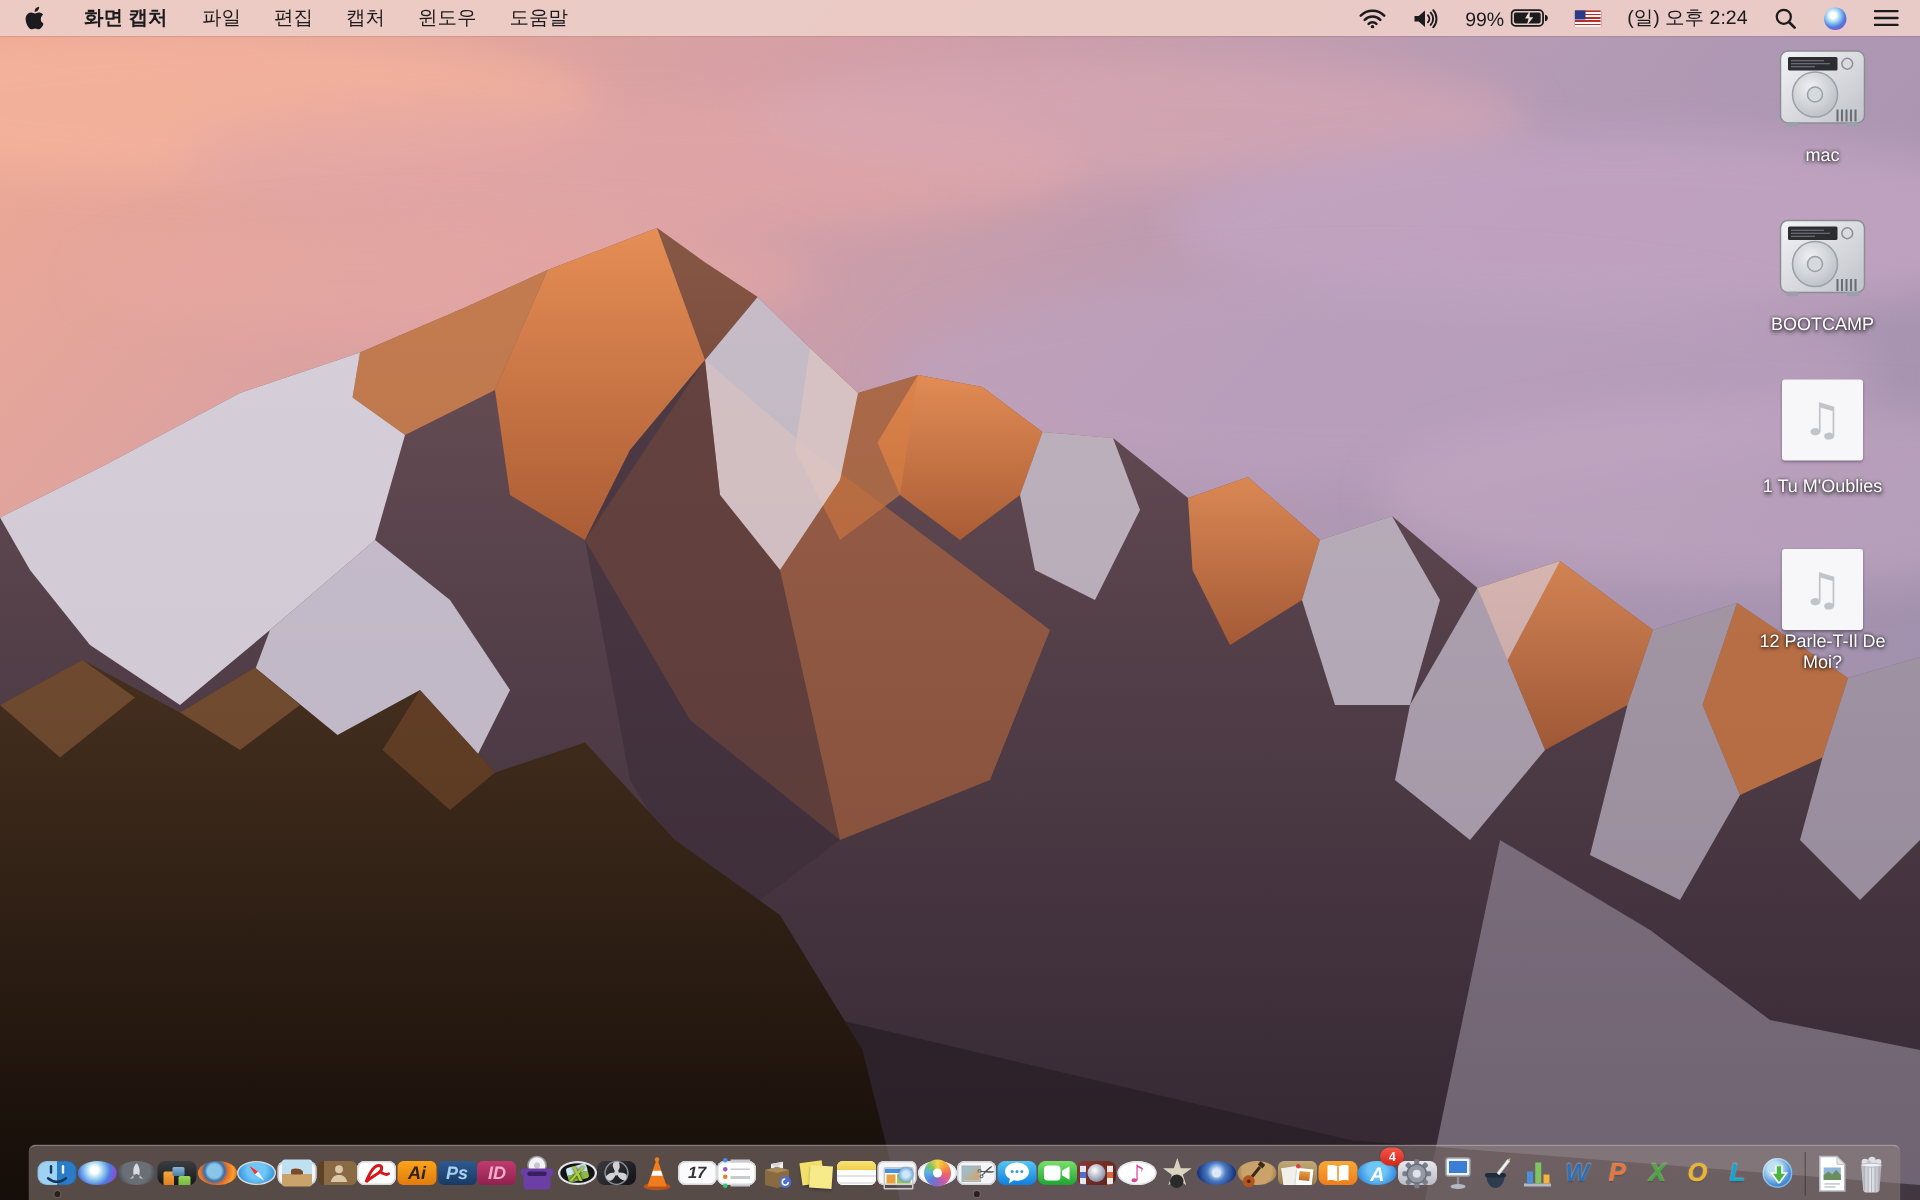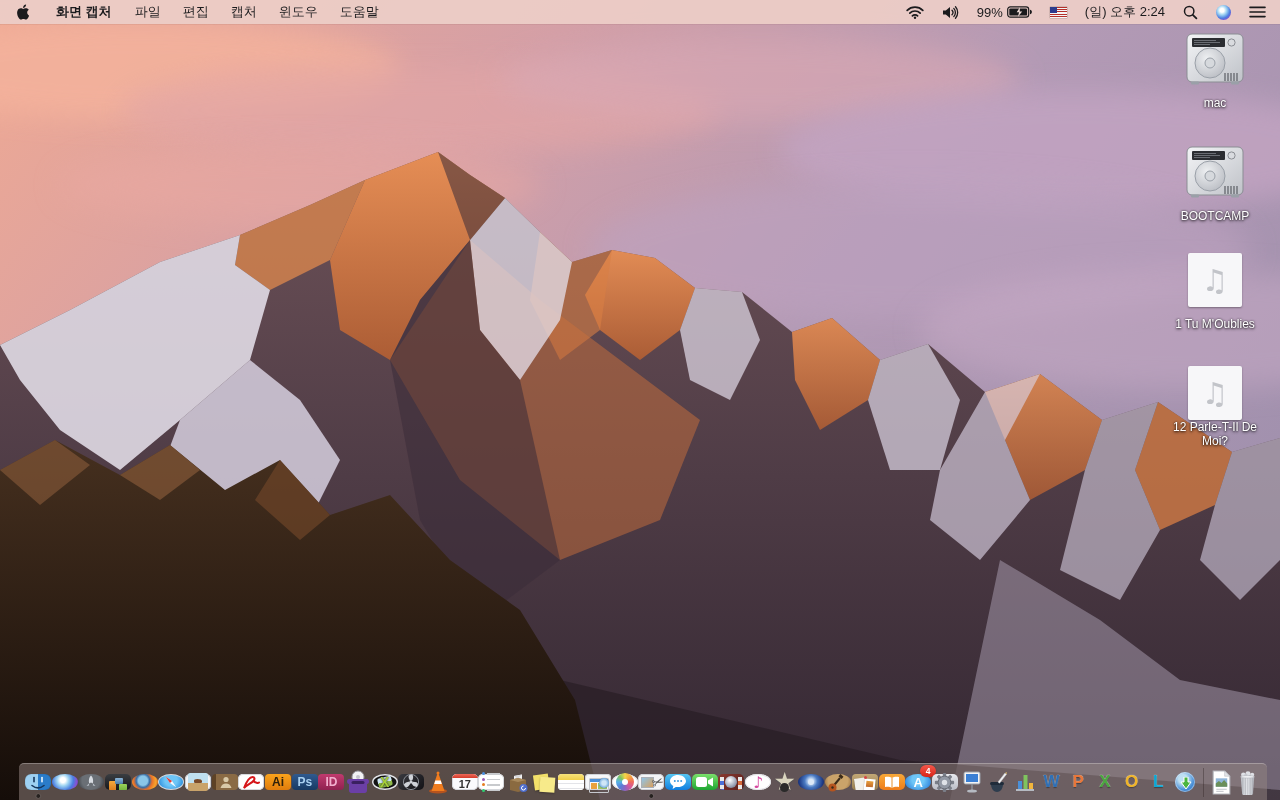--- a/index.html
+++ b/index.html
@@ -43,21 +43,21 @@
   #dock{
     position:absolute;bottom:0;left:19px;width:1248px;height:37px;z-index:20;
     background:rgba(148,132,129,.52);
     border-radius:5px 5px 0 0;
     border-top:1px solid rgba(255,255,255,.28);
     box-sizing:border-box;
     display:flex;align-items:center;justify-content:space-between;
     padding:0 6px;
   }
   .dock-item{position:relative;width:26px;height:31px;display:flex;align-items:center;justify-content:center;flex:0 0 auto;}
-  .di{position:relative;width:26px;height:16px;display:flex;align-items:center;justify-content:center;box-sizing:border-box;}
+  .di{position:relative;width:26px;height:16px;display:flex;align-items:center;justify-content:center;box-sizing:border-box;font-style:italic;}
   .lt{border-radius:4px;font-weight:bold;font-size:12px;display:flex;align-items:center;justify-content:center;}
   .off-lt{font-size:17px;font-weight:800;}
   .run-dot{position:absolute;bottom:0px;left:50%;transform:translateX(-50%);
     width:3.5px;height:3.5px;border-radius:50%;background:#26211f;box-shadow:0 0 1px rgba(255,255,255,.5);}
   .badge{position:absolute;top:-2px;right:-5px;min-width:12px;height:12px;border-radius:7px;
     background:linear-gradient(#f3574a,#d82418);color:#fff;font-size:8.5px;line-height:12px;
     text-align:center;padding:0 2px;font-weight:bold;box-shadow:0 0 1px rgba(0,0,0,.5);}
   .dock-sep{width:1px;height:29px;background:rgba(40,30,30,.35);flex:0 0 auto;margin:0 4px;}
 </style>
 </head>
@@ -353,21 +353,21 @@
       <div class="di">
         <svg width="22" height="24" viewBox="0 0 22 24">
    <ellipse cx="11" cy="21" rx="9" ry="2.5" fill="#b5531e"></ellipse>
           <path d="M11 2 L17.5 21 h-13z" fill="#f07c1e"></path>
    <path d="M8.3 10.5 h5.4 l1.1 3.4 H7.2z" fill="#fff"></path>
           <circle cx="11" cy="3" r="1.5" fill="#f07c1e"></circle>
         </svg>
       </div>
     </div>
     <div class="dock-item">
-      <div class="di" style="border-radius:5px;background:#fbfbfd;box-shadow:inset 0 0 0 1px #d6d8dc;flex-direction:column;overflow:hidden;align-items:stretch">
+      <div class="di" style="border-radius:5px;background:#fbfbfd;box-shadow:inset 0 0 0 1px #d6d8dc;flex-direction:row;overflow:hidden;align-items:stretch">
    <div style="height:7px;background:linear-gradient(#ef6a5a,#d43b2a)"></div>
    <div style="flex:1;display:flex;align-items:center;justify-content:center;font-size:11px;font-weight:bold;color:#333">17</div>
       </div>
     </div>
     <div class="dock-item">
       <div class="di" style="border-radius:5px;background:#fff;box-shadow:inset 0 0 0 1px #d6d8dc;flex-direction:column;justify-content:center;align-items:flex-start;gap:2.5px;padding-left:4px">
         <div style="display:flex;align-items:center;gap:2px">
           <div style="width:3px;height:3px;border-radius:50%;background:#4a90e2"></div>
           <div style="width:13px;height:1.5px;background:#c8cacd"></div>
         </div>

